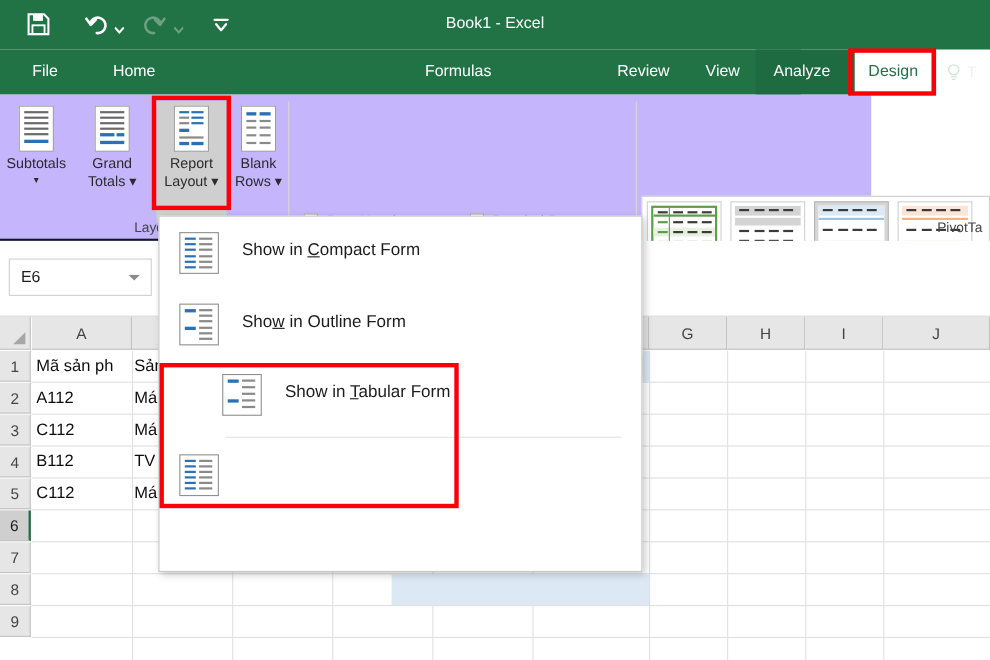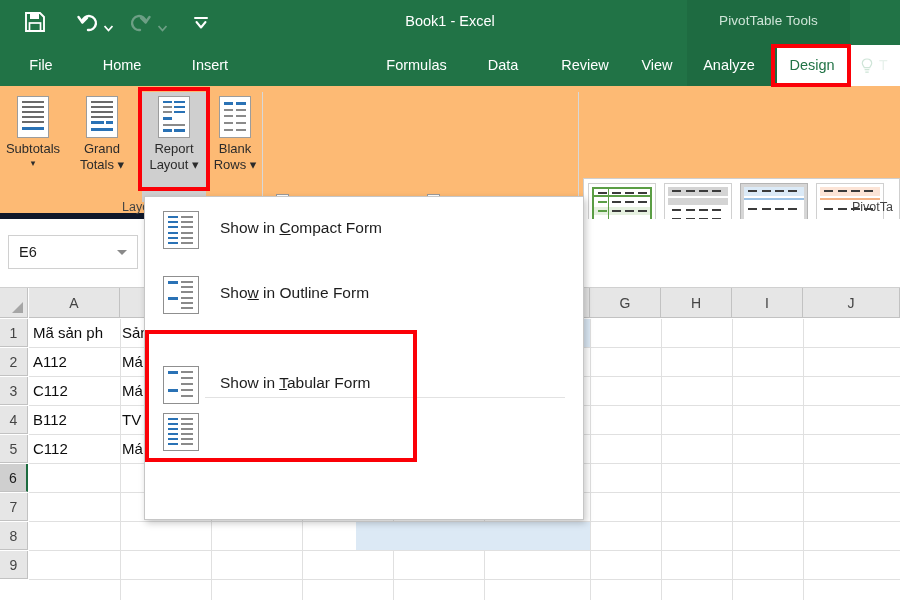--- a/index.html
+++ b/index.html
@@ -58,23 +58,23 @@
   .tellme {
     position: absolute; top: 0; height: 41px; line-height: 41px;
     color: #e8f2ec; font-size: 14px; white-space: nowrap;
   }
   .bulb {
     position: absolute; top: 13px; width: 14px; height: 16px;
   }
 
   
   .ribbon {
-    position: absolute; left: 0; top: 86px; width: 900px; height: 133px;
-    background: #fdba74;
-    border-bottom: 6px solid #0f172a;
+    position: absolute; left: 0; top: 86px; width: 792px; height: 133px;
+    background: #c4b5fd;
+    border-bottom: 2px solid #0f172a;
   }
   .ribbon-grp-sep {
     position: absolute; top: 6px; width: 1px; height: 112px; background: #d8d8d8;
   }
   .grp-label {
     position: absolute; font-size: 12.5px; color: #444444; white-space: nowrap;
   }
 
   
   .bigbtn {
@@ -244,23 +244,20 @@
   .redbox {
     position: absolute; border: 4px solid #fb0007; background: transparent;
   }
 </style>
 </head>
 <body>
 
 <div class="app">
 
   <div class="titlebar">
-    <div class="ctx-band">
-      <div class="ctx-band-label">PivotTable Tools</div>
-    </div>
     <div class="doc-title">Book1 - Excel</div>
 
     <div class="qat">
 
       <div class="qat-btn" style="left:22px;">
         <svg width="26" height="26" viewBox="0 0 26 26">
           <path d="M4 4 h14 l4 4 v14 H4 Z" fill="none" stroke="#ffffff" stroke-width="1.9"></path>
           <rect x="8" y="4" width="9" height="6" fill="#ffffff"></rect>
           <rect x="7.5" y="14" width="11" height="8" fill="none" stroke="#ffffff" stroke-width="1.7"></rect>
         </svg>
@@ -297,23 +294,21 @@
         </svg>
       </div>
     </div>
   </div>
 
   <div class="tabbar">
     <div class="ctx-tabband"></div>
 
     <div class="tab" style="left:10px;width:62px;">File</div>
     <div class="tab" style="left:84px;width:76px;text-align:center;">Home</div>
-    <div class="tab" style="left:175px;width:70px;">Insert</div>
     <div class="tab" style="left:369px;width:95px;">Formulas</div>
-    <div class="tab" style="left:472px;width:62px;">Data</div>
     <div class="tab" style="left:545px;width:80px;">Review</div>
     <div class="tab" style="left:627px;width:60px;text-align:center;">View</div>
     <div class="tab" style="left:689px;width:80px;">Analyze</div>
     <div class="tab active" style="left:777px;width:70px;">Design</div>
 
     <div class="bulb" style="left:860px;">
       <svg width="14" height="16" viewBox="0 0 14 16">
         <path d="M7 1 C4 1 2.3 3 2.3 5.2 C2.3 7 3.8 8.2 4.3 9.6 H9.7 C10.2 8.2 11.7 7 11.7 5.2 C11.7 3 10 1 7 1 Z" fill="none" stroke="#cfe5d8" stroke-width="1.2"></path>
         <rect x="4.6" y="11" width="4.8" height="1.3" fill="#cfe5d8"></rect>
         <rect x="5.3" y="13.5" width="3.4" height="1.3" fill="#cfe5d8"></rect>
@@ -641,21 +636,21 @@
         <i style="left:17px;top:9px;width:12px;background:#8a8a8a;"></i>
         <i style="left:17px;top:14px;width:12px;background:#8a8a8a;"></i>
         <i style="left:4px;top:20px;width:10px;height:3px;background:#2a72b5;"></i>
         <i style="left:17px;top:20px;width:12px;background:#8a8a8a;"></i>
         <i style="left:17px;top:25px;width:12px;background:#8a8a8a;"></i>
         <i style="left:17px;top:30px;width:12px;background:#8a8a8a;"></i>
       </div>
       <div class="menulabel"><span>Sho</span><u>w</u><span> in Outline Form</span></div>
     </div>
 
-    <div class="menuitem" style="top:155px;">
+    <div class="menuitem" style="top:129px;margin-left:39px;">
       <div class="menuicon">
         <i style="left:4px;top:4px;width:10px;height:3px;background:#2a72b5;"></i>
         <i style="left:17px;top:4px;width:12px;background:#8a8a8a;"></i>
         <i style="left:17px;top:10px;width:12px;background:#8a8a8a;"></i>
         <i style="left:17px;top:16px;width:12px;background:#8a8a8a;"></i>
         <i style="left:4px;top:22px;width:10px;height:3px;background:#2a72b5;"></i>
         <i style="left:17px;top:22px;width:12px;background:#8a8a8a;"></i>
         <i style="left:17px;top:28px;width:12px;background:#8a8a8a;"></i>
       </div>
       <div class="menulabel"><span>Show in </span><u>T</u><span>abular Form</span></div>

